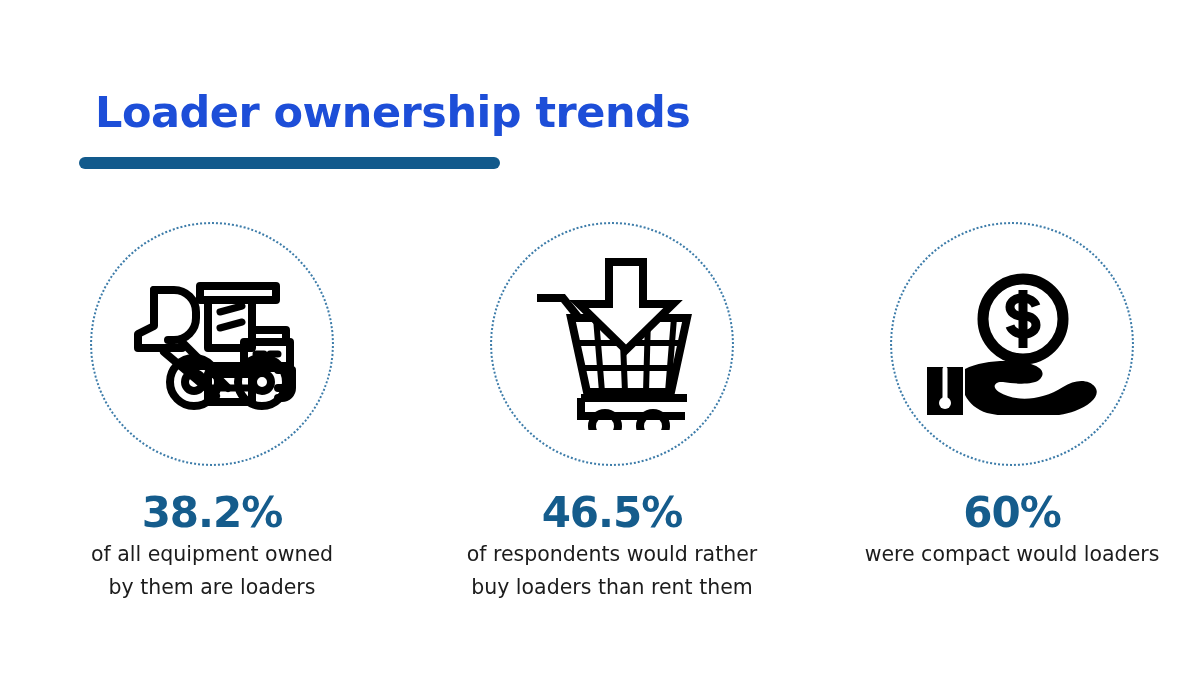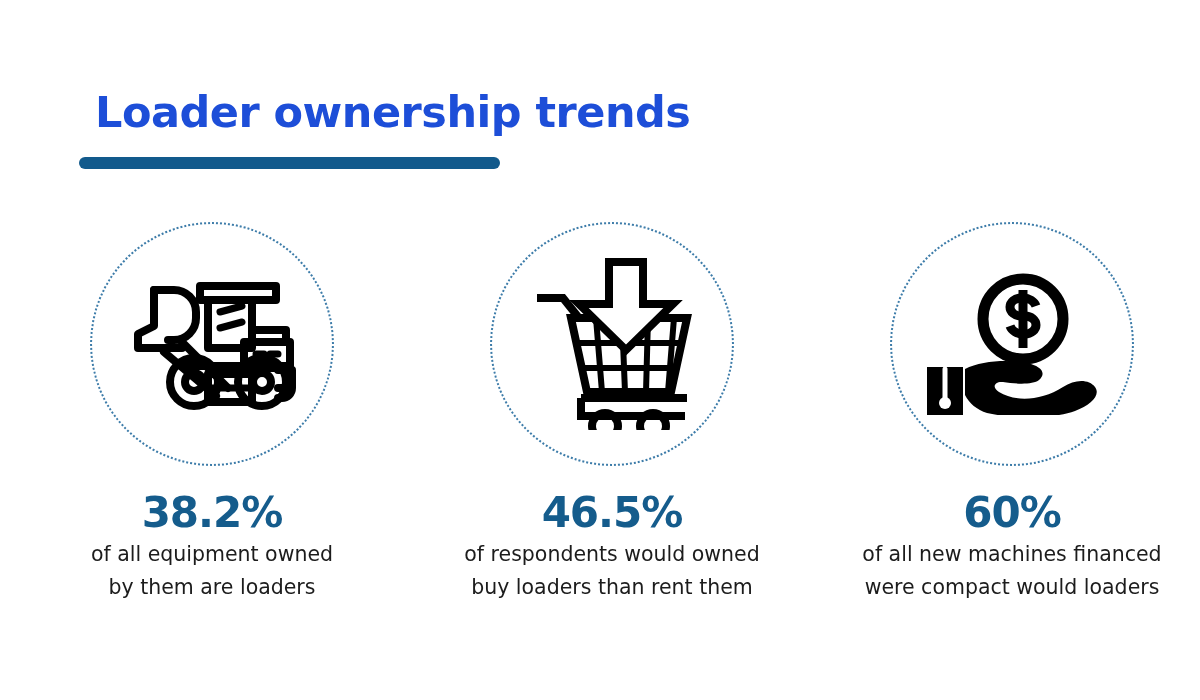--- a/index.html
+++ b/index.html
@@ -164,21 +164,21 @@
 
           <circle cx="74" cy="168" r="13"></circle>
           <circle cx="122" cy="168" r="13"></circle>
 
           <path d="M78 4 h34 v42 h30 L95 92 L48 46 h30 z" fill="#ffffff" stroke="#000000" stroke-width="8" stroke-linejoin="miter"></path>
         </svg>
       </span>
     </div>
     <div class="stat-value">46.5%</div>
     <div class="stat-caption">
-      <span class="cap-line">of respondents would owned</span>
+      <span class="cap-line">of respondents would rather</span>
       <span class="cap-line">buy loaders than rent them</span>
     </div>
   </div>
 
   <div class="stat-col">
     <div class="icon-circle">
       <span>
         <svg width="178" height="142" viewBox="0 0 178 142" fill="none">
 
           <circle cx="100" cy="46" r="40" fill="none" stroke="#000000" stroke-width="11"></circle>
@@ -203,18 +203,17 @@
                    C 152 106, 166 106, 172 114
                    C 178 122, 168 132, 152 138
                    C 130 146, 90 146, 64 140
                    C 54 137, 46 130, 42 122
                    Z" fill="#000000"></path>
         </svg>
       </span>
     </div>
     <div class="stat-value">60%</div>
     <div class="stat-caption">
-      <span class="cap-line">of all new machines financed</span>
       <span class="cap-line">were compact would loaders</span>
     </div>
   </div>
 
 </div>
 
 </body></html>

